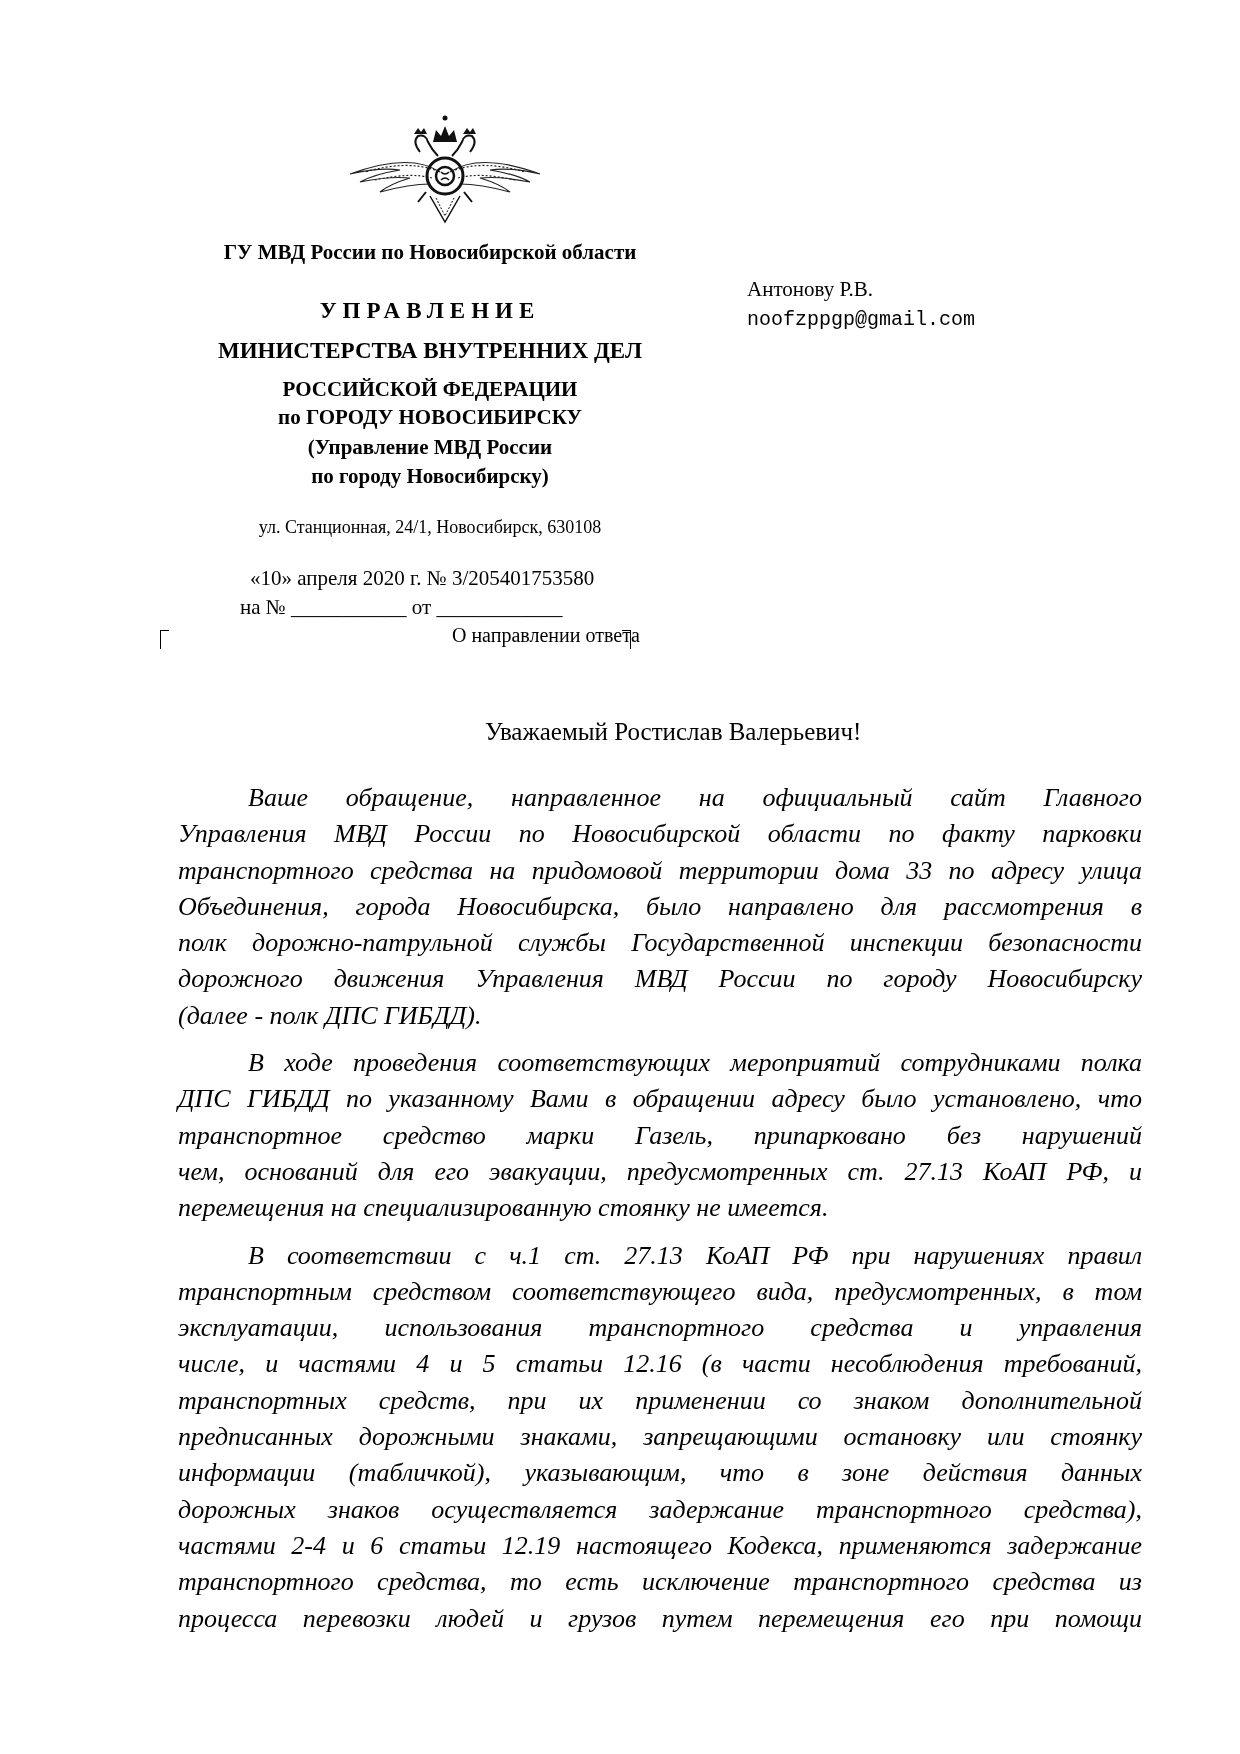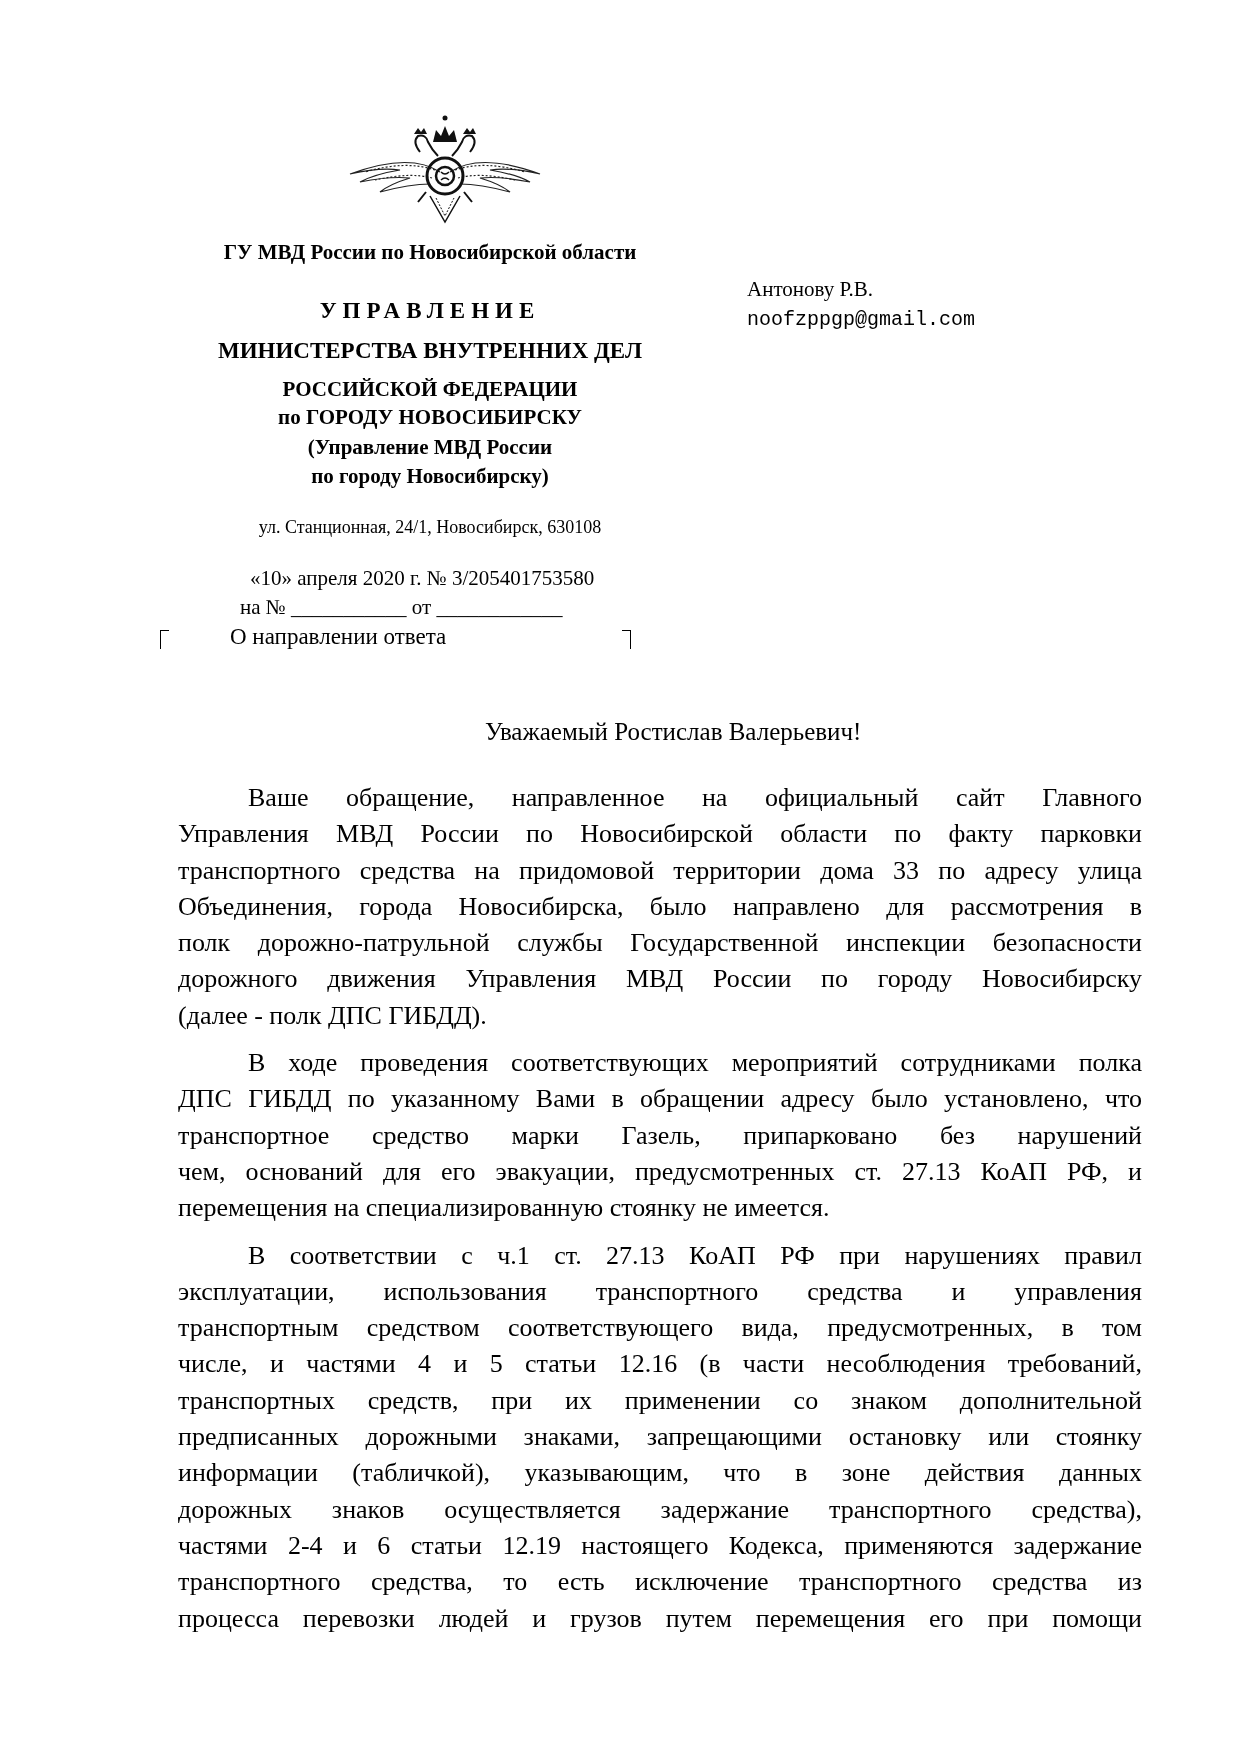--- a/index.html
+++ b/index.html
@@ -10,28 +10,28 @@
     #org-short { left: 195px; top: 240px; width: 470px; font-size: 21px; }
     #head-1 { left: 195px; top: 298px; width: 470px; font-size: 23px; letter-spacing: 6px; font-family: Liberation Serif, serif; }
     #head-2 { left: 195px; top: 338px; width: 470px; font-size: 23px; }
     #head-3 { left: 195px; top: 377px; width: 470px; font-size: 21px; }
     #head-4 { left: 195px; top: 405px; width: 470px; font-size: 21px; }
     #head-5 { left: 195px; top: 435px; width: 470px; font-size: 21px; }
     #head-6 { left: 195px; top: 464px; width: 470px; font-size: 21px; }
     #address { left: 195px; top: 517px; width: 470px; font-size: 18px; text-align: center; white-space: nowrap; }
     #outgoing { left: 250px; top: 566px; font-size: 21px; white-space: nowrap; }
     #reply-ref { left: 240px; top: 595px; font-size: 21px; white-space: nowrap; }
-    #subject { left: 230px; top: 624px; width: 410px; font-size: 23px; text-align: left; white-space: nowrap; }
+    #subject { left: 230px; top: 624px; width: 410px; font-size: 20px; text-align: right; white-space: nowrap; }
     .bracket { width: 8px; height: 18px; border-top: 1.5px solid #000; }
     #bracket-left { left: 160px; top: 630px; border-left: 1.5px solid #000; }
     #bracket-right { left: 622px; top: 630px; border-right: 1.5px solid #000; }
     #recipient-name { left: 747px; top: 253px; font-size: 21px; white-space: nowrap; margin-top: 24px; }
     #recipient-email { left: 747px; top: 308px; font-family: Liberation Mono, monospace; font-size: 20px; white-space: nowrap; }
     #salutation { left: 485px; top: 718px; font-size: 25px; white-space: nowrap; }
-    #body { left: 178px; top: 780px; width: 964px; font-size: 26px; }
+    #body { left: 178px; top: 780px; width: 964px; font-size: 26px; font-style: italic; }
     .para { margin: 0 0 11px 0; }
     .ln { height: 36.3px; line-height: 36.3px; text-align: justify; text-align-last: justify; white-space: nowrap; overflow: visible; }
     .ln.last { text-align-last: left; }
     .ln.first { text-indent: 70px; }
   </style>
 </head>
 <body>
 
 <div id="emblem" class="abs">
   <svg width="210" height="112" viewBox="0 0 210 112">
@@ -99,22 +99,22 @@
   </div>
   <div class="para">
     <div class="ln first">В ходе проведения соответствующих мероприятий сотрудниками полка</div>
     <div class="ln">ДПС ГИБДД по указанному Вами в обращении адресу было установлено, что</div>
     <div class="ln">транспортное средство марки Газель, припарковано без нарушений</div>
     <div class="ln">чем, оснований для его эвакуации, предусмотренных ст. 27.13 КоАП РФ, и</div>
     <div class="ln last">перемещения на специализированную стоянку не имеется.</div>
   </div>
   <div class="para">
     <div class="ln first">В соответствии с ч.1 ст. 27.13 КоАП РФ при нарушениях правил</div>
+    <div class="ln">транспортным средством соответствующего вида, предусмотренных, в том</div>
     <div class="ln">эксплуатации, использования транспортного средства и управления</div>
-    <div class="ln">транспортным средством соответствующего вида, предусмотренных, в том</div>
     <div class="ln">числе, и частями 4 и 5 статьи 12.16 (в части несоблюдения требований,</div>
     <div class="ln">транспортных средств, при их применении со знаком дополнительной</div>
     <div class="ln">предписанных дорожными знаками, запрещающими остановку или стоянку</div>
     <div class="ln">информации (табличкой), указывающим, что в зоне действия данных</div>
     <div class="ln">дорожных знаков осуществляется задержание транспортного средства),</div>
     <div class="ln">частями 2-4 и 6 статьи 12.19 настоящего Кодекса, применяются задержание</div>
     <div class="ln">транспортного средства, то есть исключение транспортного средства из</div>
     <div class="ln">процесса перевозки людей и грузов путем перемещения его при помощи</div>
   </div>
 </div>

